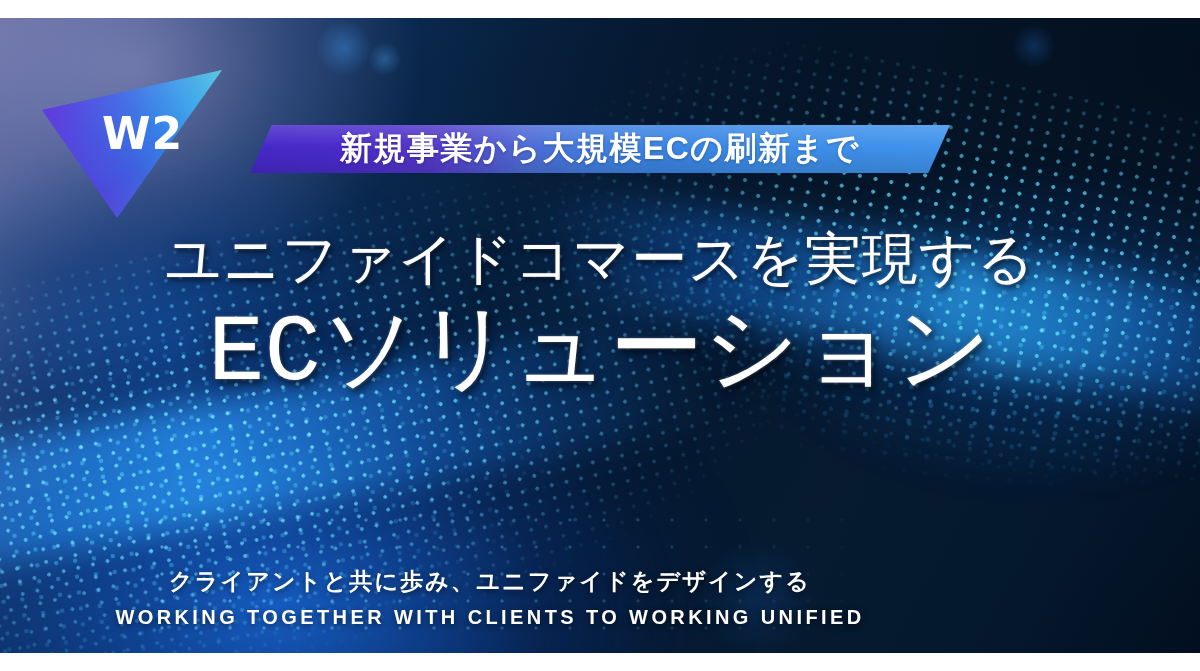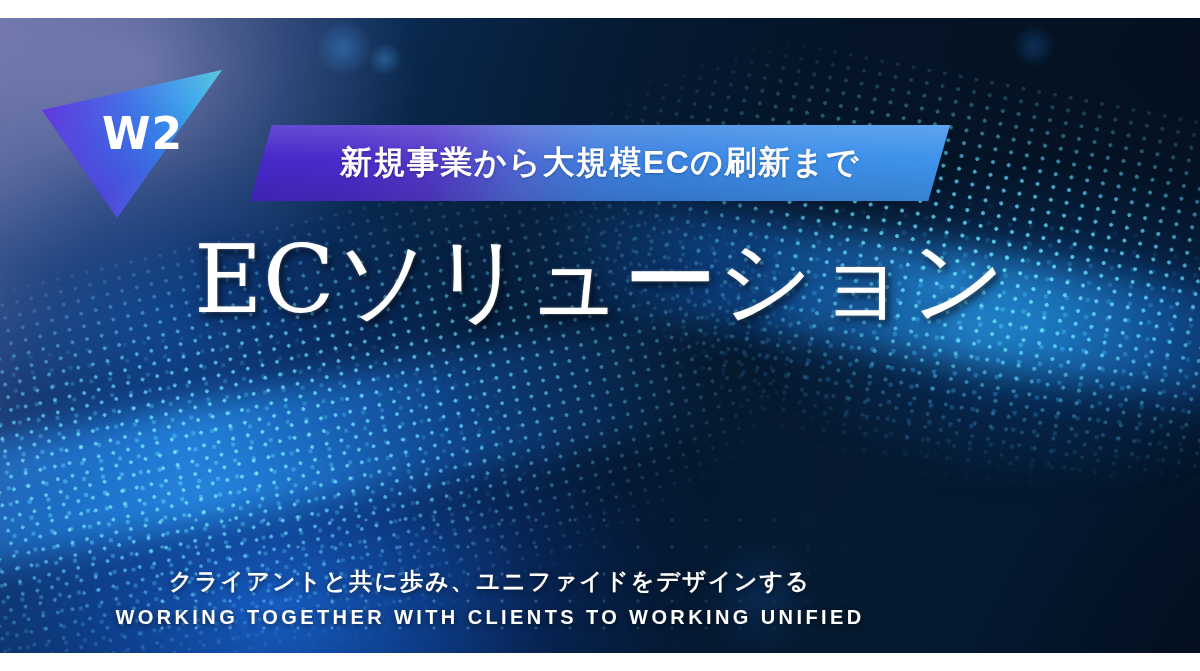--- a/index.html
+++ b/index.html
@@ -236,21 +236,21 @@
     letter-spacing:1px;
     color:#ffffff;
     line-height:1;
     user-select:none;
   }
 
   
   #eyebrow-ribbon {
     position:absolute;
     left:250px; top:107px;
-    width:700px; height:76px;
+    width:700px; height:48px;
     clip-path:polygon(3.1% 0%, 100% 0%, 96.9% 100%, 0% 100%);
     background:linear-gradient(97deg,
       #4628c9 0%,
       #4a2bcb 14%,
       #5338c9 26%,
       #4f6ad6 39%,
       #3f7fe0 50%,
       #3a86e4 62%,
       #3d8ee9 78%,
       #3f93ec 100%);
@@ -295,20 +295,21 @@
   #headline-line-2 { font-size:56px; line-height:72px; letter-spacing:1px; }
   #headline-line-3 {
     font-size:94px;
     line-height:112px;
     letter-spacing:0px;
     margin-top:2px;
     text-shadow:
       0 0 3px rgba(255,255,255,0.3),
       3px 4px 7px rgba(0,0,0,0.6),
       0 3px 20px rgba(0,24,70,0.6);
+    font-family: Liberation Mono, monospace;
   }
 
   
   #tagline-block {
     position:absolute;
     left:0; top:548px;
     width:980px;
     text-align:center;
     pointer-events:none;
   }
@@ -386,20 +387,21 @@
         <polygon points="18,70 198,30 93,178" fill="url(#triGrad2)"></polygon>
       </svg>
       <div id="logo-wordmark">W2</div>
     </div>
 
     <div id="eyebrow-ribbon">
       <span id="eyebrow-text">新規事業から大規模ECの刷新まで</span>
     </div>
 
     <div id="headline-block">
+      <div class="head-line" id="headline-line-1">ユニファイドコマースを実現する</div>
       <div class="head-line" id="headline-line-3">ECソリューション</div>
     </div>
 
     <div id="tagline-block">
       <div id="tagline-jp">クライアントと共に歩み、ユニファイドをデザインする</div>
       <div id="tagline-en">WORKING TOGETHER WITH CLIENTS TO WORKING UNIFIED</div>
     </div>
 
   </div>
 

